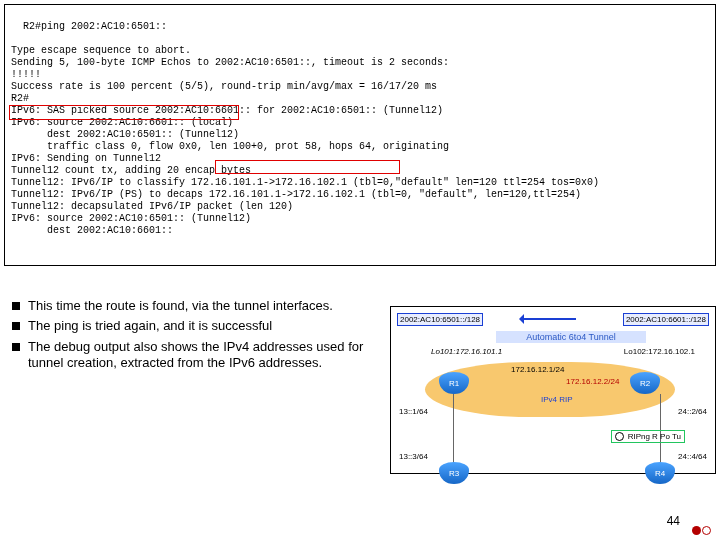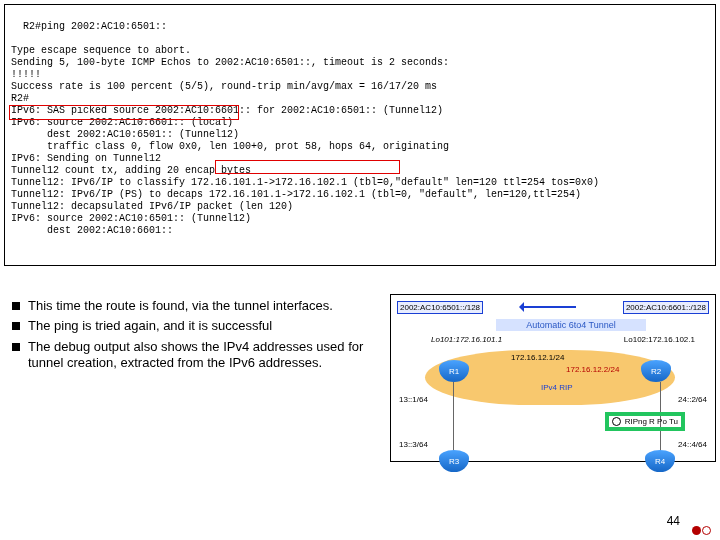--- a/index.html
+++ b/index.html
@@ -46,20 +46,21 @@
     margin: 4px 8px 0 0;
     flex-shrink: 0;
   }
   .diagram {
     flex: 1;
     border: 1px solid #000;
     height: 168px;
     position: relative;
     font-size: 8px;
     background: #fff;
+    margin-top: 12px;
   }
   .lbl-box {
     position: absolute;
     border: 1px solid #1a3fd4;
     background: #e8edff;
     font-size: 8px;
     padding: 1px 2px;
     color: #000;
     white-space: nowrap;
   }
@@ -103,21 +104,21 @@
     width: 1px;
     background: #666;
   }
   .tiny {
     position: absolute;
     font-size: 8px;
     color: #000;
   }
   .legend {
     position: absolute;
-    border: 4px solid #22c55e;
+    border: 1px solid #22c55e;
     font-size: 8px;
     padding: 1px 3px;
     display: flex;
     align-items: center;
     gap: 4px;
   }
   .legend .o {
     width: 9px; height: 9px;
     border: 1px solid #000;
     border-radius: 50%;
@@ -190,21 +191,21 @@
 
     <div class="tiny" style="left:40px; top:40px;font-style:italic;">Lo101:172.16.101.1</div>
     <div class="tiny" style="right:20px; top:40px;">Lo102:172.16.102.1</div>
 
     <div class="cloud" style="left:34px; top:55px; width:250px; height:55px;"></div>
     <div class="tiny" style="left:120px; top:58px; color:#000;">172.16.12.1/24</div>
     <div class="tiny" style="left:175px; top:70px; color:#b40000;">172.16.12.2/24</div>
     <div class="tiny" style="left:150px; top:88px; color:#1a3fd4;">IPv4 RIP</div>
 
     <div class="router" style="left:48px; top:65px;">R1</div>
-    <div class="router" style="right:44px; top:65px;">R2</div>
+    <div class="router" style="right:55px; top:65px;">R2</div>
 
     <div class="link-v" style="left:62px; top:87px; height:70px;"></div>
     <div class="link-v" style="right:54px; top:87px; height:70px;"></div>
 
     <div class="tiny" style="left:8px; top:100px;">13::1/64</div>
     <div class="tiny" style="right:8px; top:100px;">24::2/64</div>
     <div class="tiny" style="left:8px; top:145px;">13::3/64</div>
     <div class="tiny" style="right:8px; top:145px;">24::4/64</div>
 
     <div class="router" style="left:48px; top:155px;">R3</div>

